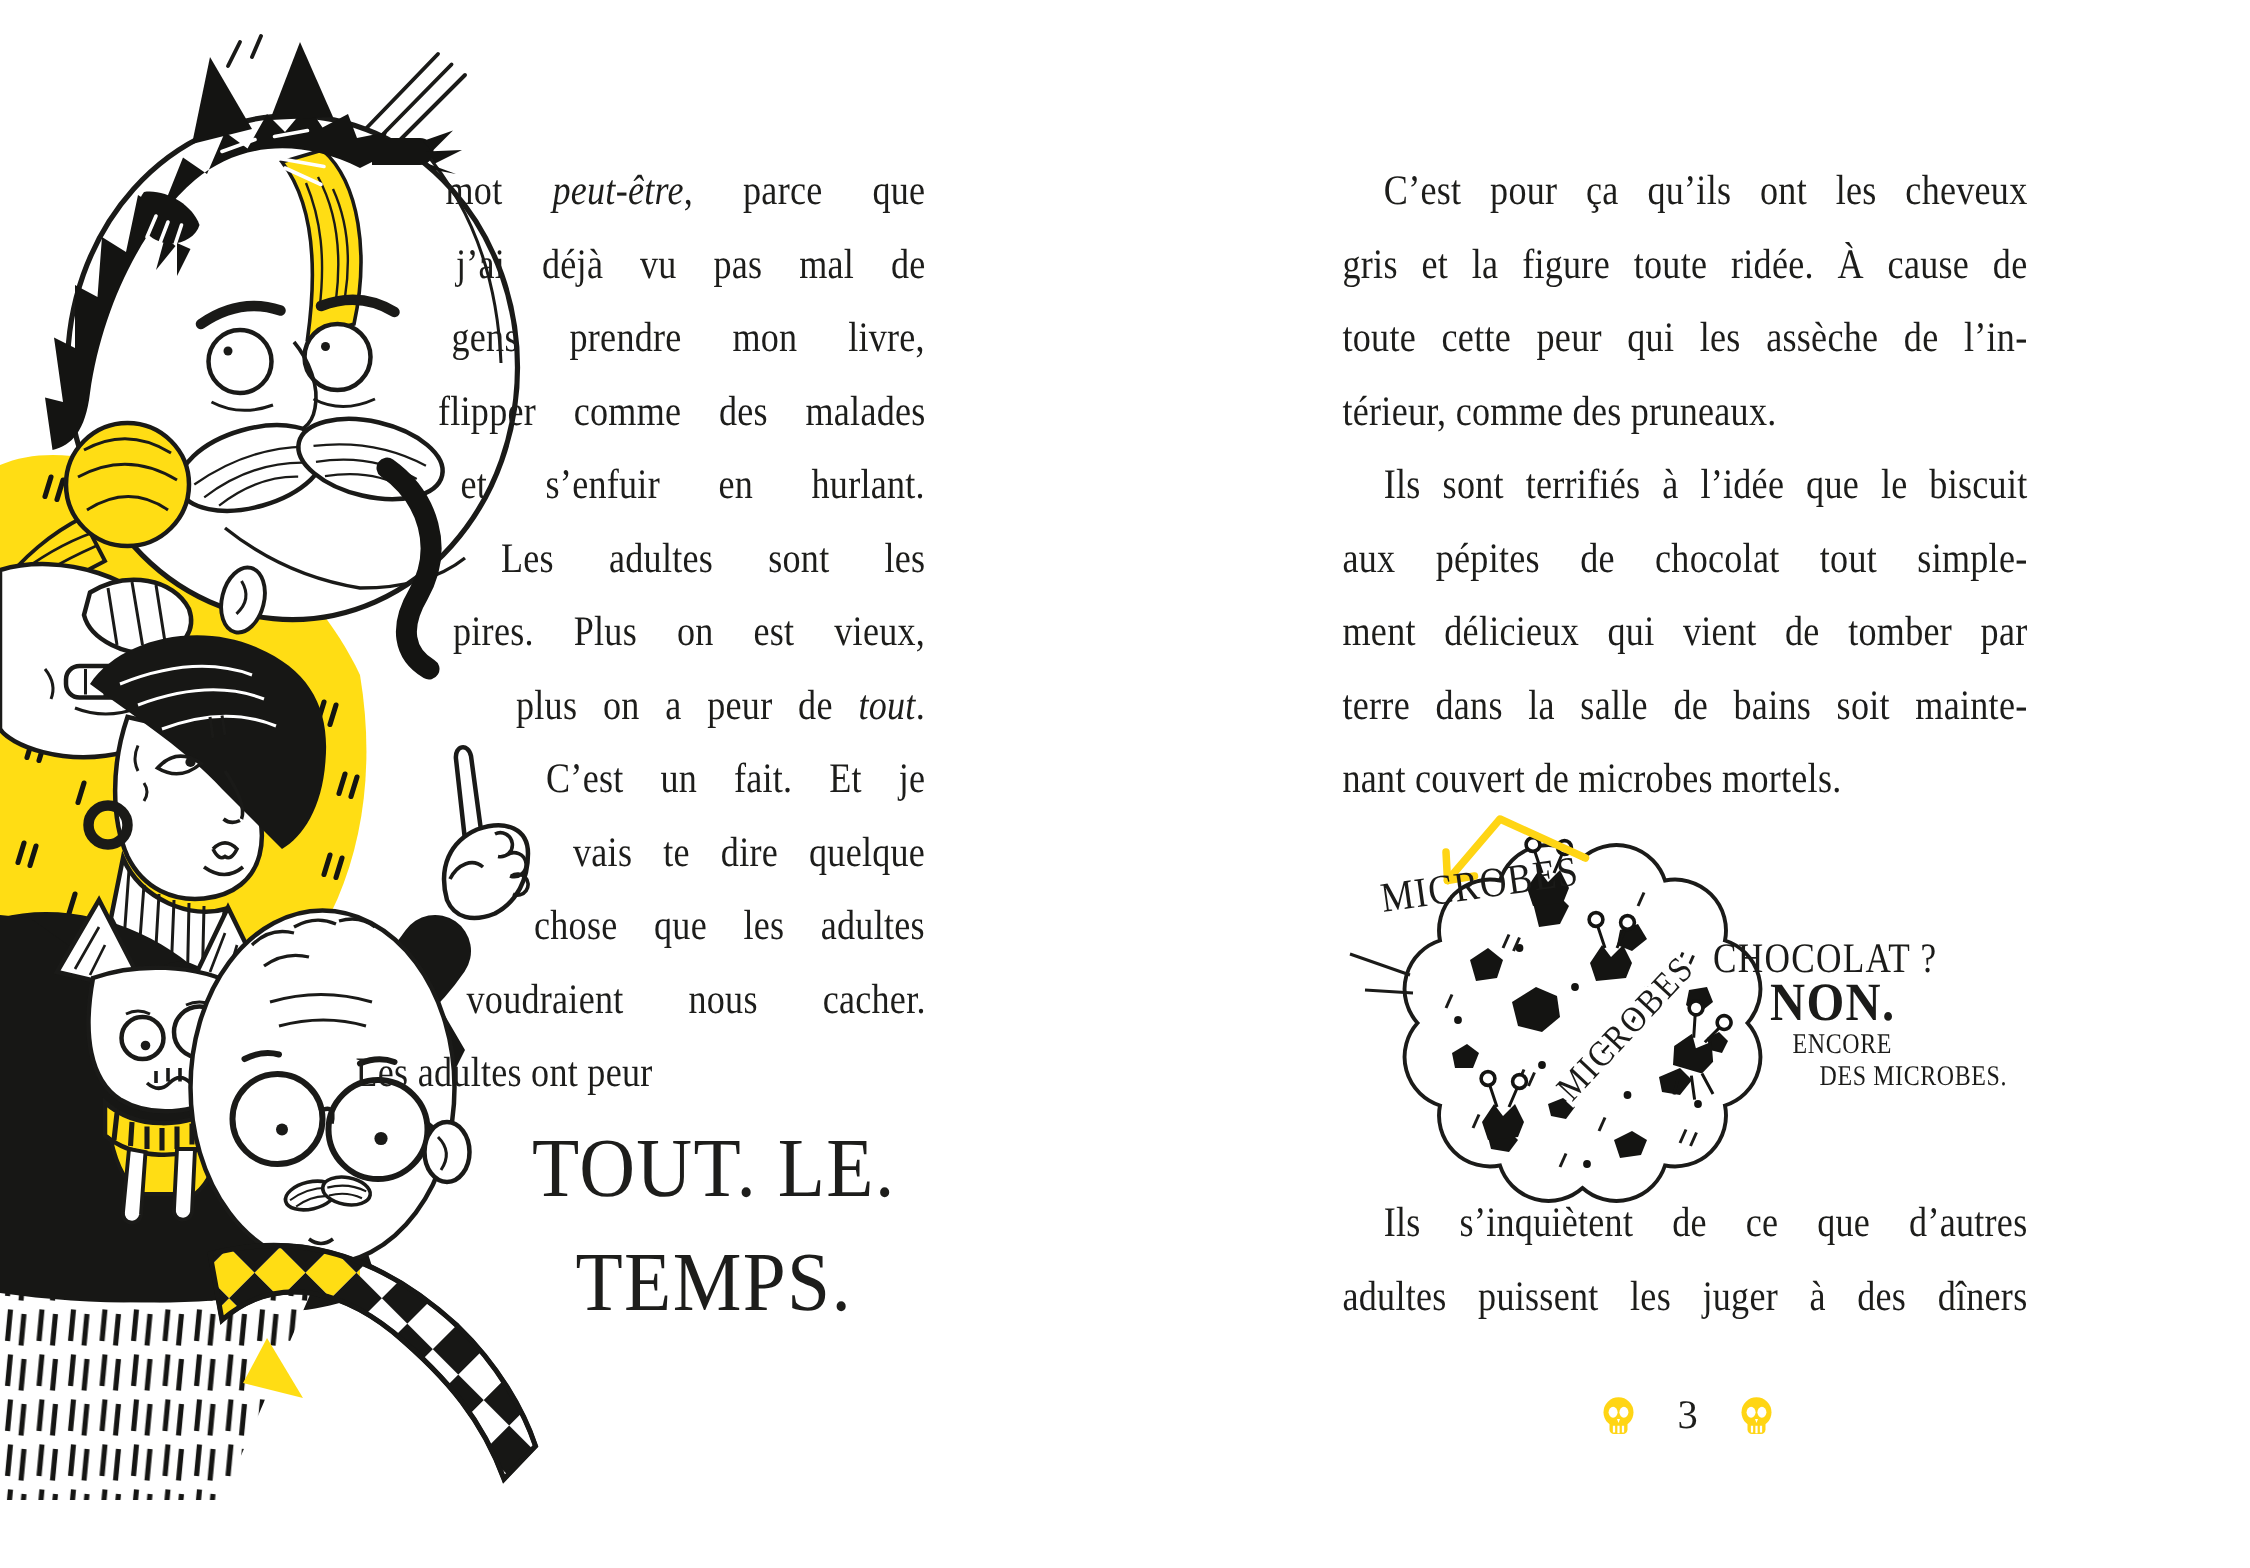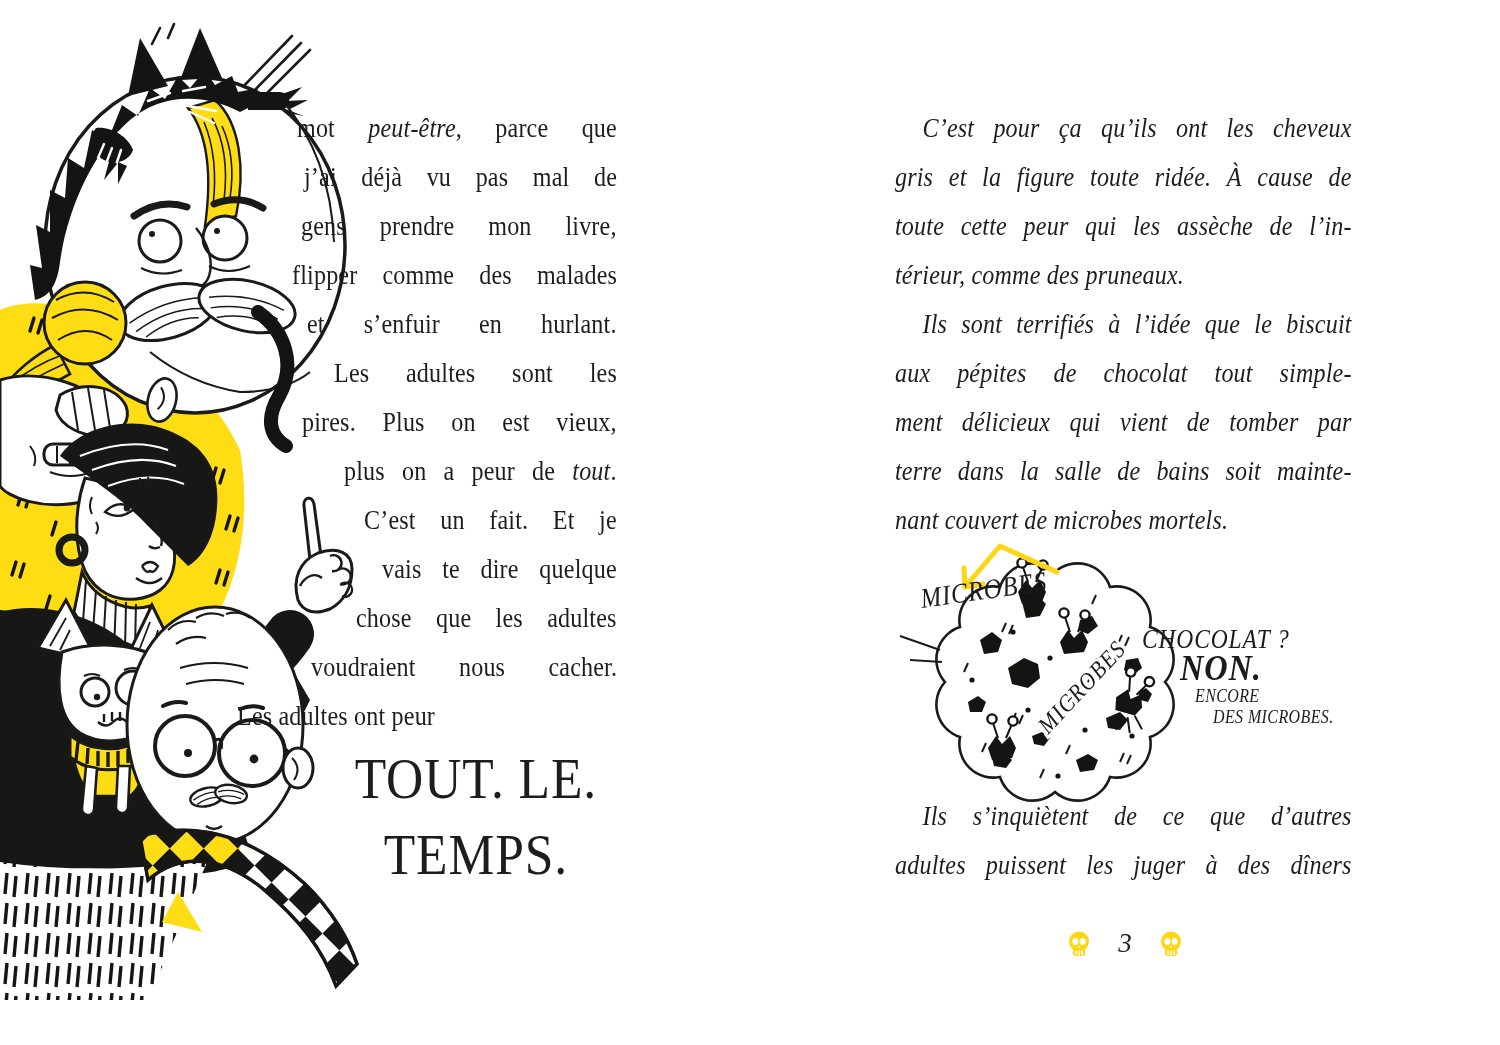--- a/index.html
+++ b/index.html
@@ -1,20 +1,20 @@
 <!DOCTYPE html>
 <html><head>
 <meta charset="utf-8">
 <style>
   html,body{margin:0;padding:0;background:#ffffff;}
   body{font-family:"Liberation Serif","DejaVu Serif",serif;color:#1d1d1b;}
   .spread{position:relative;width:1500px;height:1045px;background:#fff;overflow:hidden;}
   .page{position:absolute;top:0;height:1045px;}
   #page-left{left:0;width:750px;}
-  #page-right{left:750px;width:750px;font-style:italic;}
+  #page-right{left:750px;width:750px;}
   .ln{position:absolute;height:49px;line-height:49px;font-size:28px;white-space:nowrap;
       text-align:justify;text-align-last:justify;transform:scaleX(0.86);
       transform-origin:0 0;letter-spacing:0.2px;}
   .ln em{font-style:italic;}
   .ln.endline{text-align-last:left;}
   .ln.ind{text-indent:32px;}
   .big{position:absolute;font-size:56px;line-height:74px;white-space:nowrap;
        text-align:center;transform:scaleX(0.92);transform-origin:0 0;letter-spacing:1px;}
   .illu{position:absolute;pointer-events:none;}
   .footer{position:absolute;left:0;right:0;top:928px;display:flex;align-items:center;

